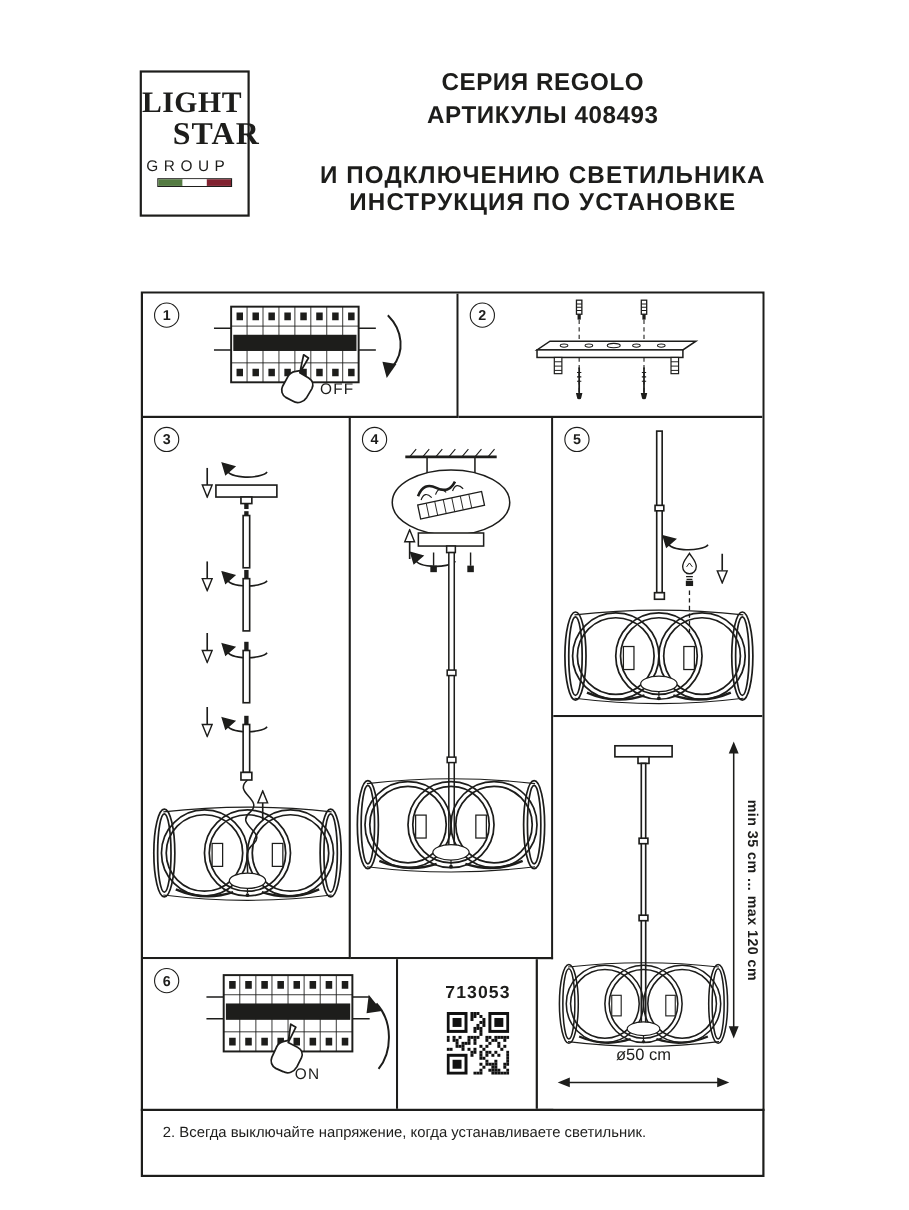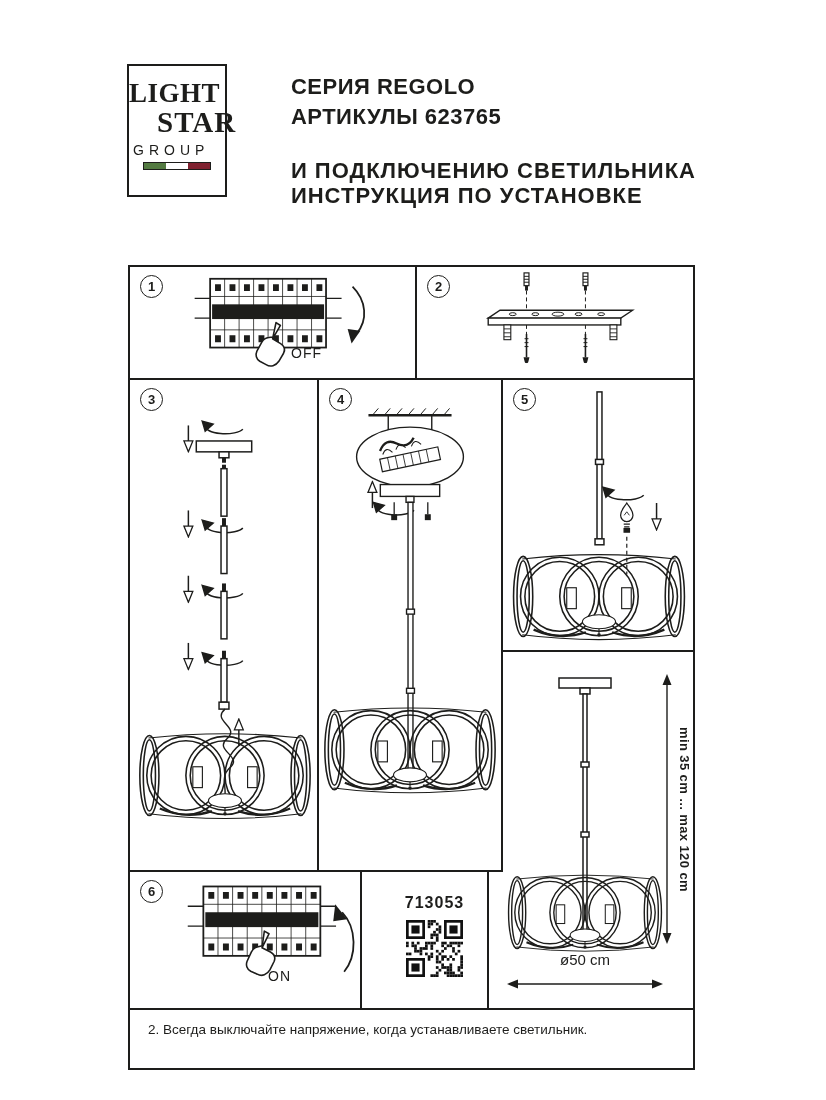--- a/index.html
+++ b/index.html
@@ -15,21 +15,21 @@
   .logo-box {
     position: absolute; left: 127px; top: 64px; width: 100px; height: 133px;
     border: 2px solid #1d1d1b; text-align: left; padding-top: 13px;
   }
   .logo-light { font-family: "Liberation Serif", serif; font-weight: 700; font-size: 27px; line-height: 28px; letter-spacing: .5px; }
   .logo-star  { font-family: "Liberation Serif", serif; font-weight: 700; font-size: 29px; line-height: 30px; letter-spacing: 1px; padding-left: 28px; }
   .logo-group { font-size: 14px; letter-spacing: 5px; line-height: 16px; margin-top: 5px; padding-left: 4px; }
   .logo-flag  { width: 68px; height: 8px; margin: 4px auto 0; border: 1px solid #1d1d1b; display: flex; }
   .logo-flag span { flex: 1; height: 100%; display:block; }
 
-  .header-text { position: absolute; top: 72px; right: 130px; text-align: left; }
+  .header-text { position: absolute; top: 60px; right: 130px; text-align: center; }
   .hdr-series, .hdr-articles { font-size: 22px; font-weight: 700; letter-spacing: .5px; line-height: 30px; }
   .hdr-title { margin-top: 26px; font-size: 22px; font-weight: 700; letter-spacing: 1px; line-height: 25px; }
 
   
   .frame { position: absolute; left: 128px; top: 265px; width: 567px; height: 745px; border: 2px solid #1d1d1b; }
   .panel { position: absolute; background: #fff; }
   .p1 { left:0;   top:0;   width:287px; height:113px; border-right:2px solid #1d1d1b; border-bottom:2px solid #1d1d1b; }
   .p2 { left:287px;top:0;  width:276px; height:113px; border-bottom:2px solid #1d1d1b; }
   .p3 { left:0;   top:113px;width:189px;height:492px; border-right:2px solid #1d1d1b; border-bottom:2px solid #1d1d1b; }
   .p4 { left:189px;top:113px;width:184px;height:492px;border-right:2px solid #1d1d1b; border-bottom:2px solid #1d1d1b; }
@@ -155,21 +155,21 @@
     <div class="logo-group">GROUP</div>
     <div class="logo-flag">
       <span class="f-green" style="background: rgb(84, 123, 66);"></span>
       <span class="f-white" style="background: rgb(255, 255, 255);"></span>
       <span class="f-red" style="background: rgb(128, 34, 48);"></span>
     </div>
   </div>
 
   <div class="header-text">
     <div class="hdr-series">СЕРИЯ REGOLO</div>
-    <div class="hdr-articles">АРТИКУЛЫ 623765</div>
+    <div class="hdr-articles">АРТИКУЛЫ 408493</div>
     <div class="hdr-title">
       <div>И ПОДКЛЮЧЕНИЮ СВЕТИЛЬНИКА</div>
       <div>ИНСТРУКЦИЯ ПО УСТАНОВКЕ</div>
     </div>
   </div>
 
   <div class="frame">
 
     <div class="panel p1">
       <div class="badge">1</div>

